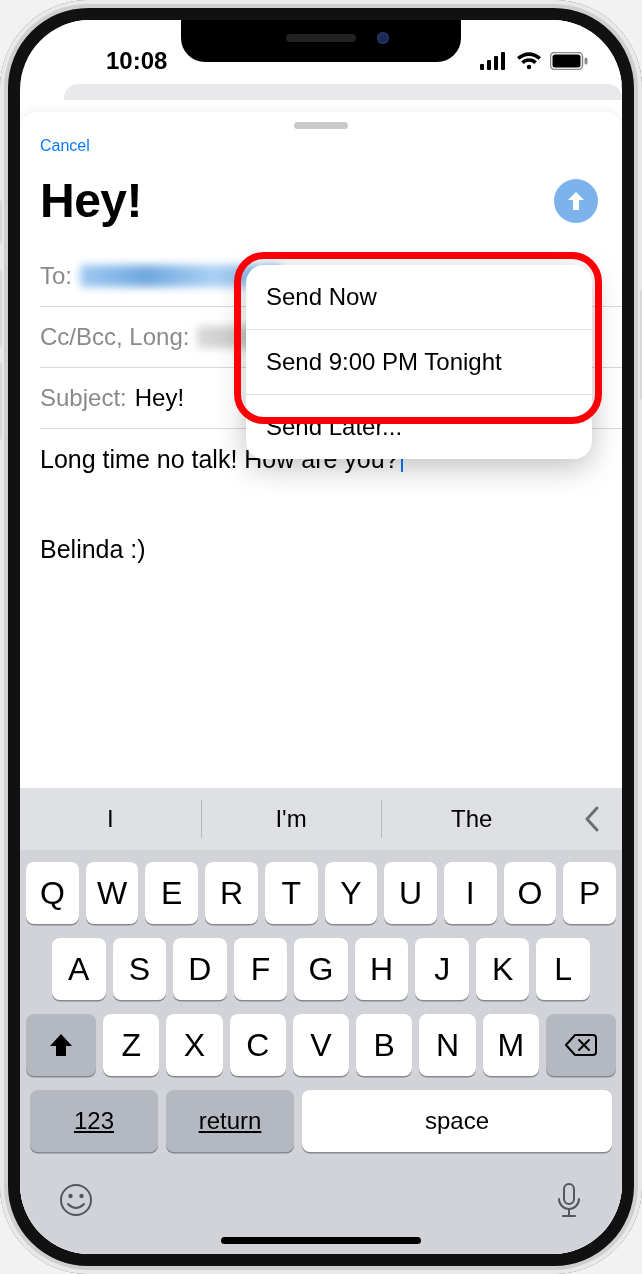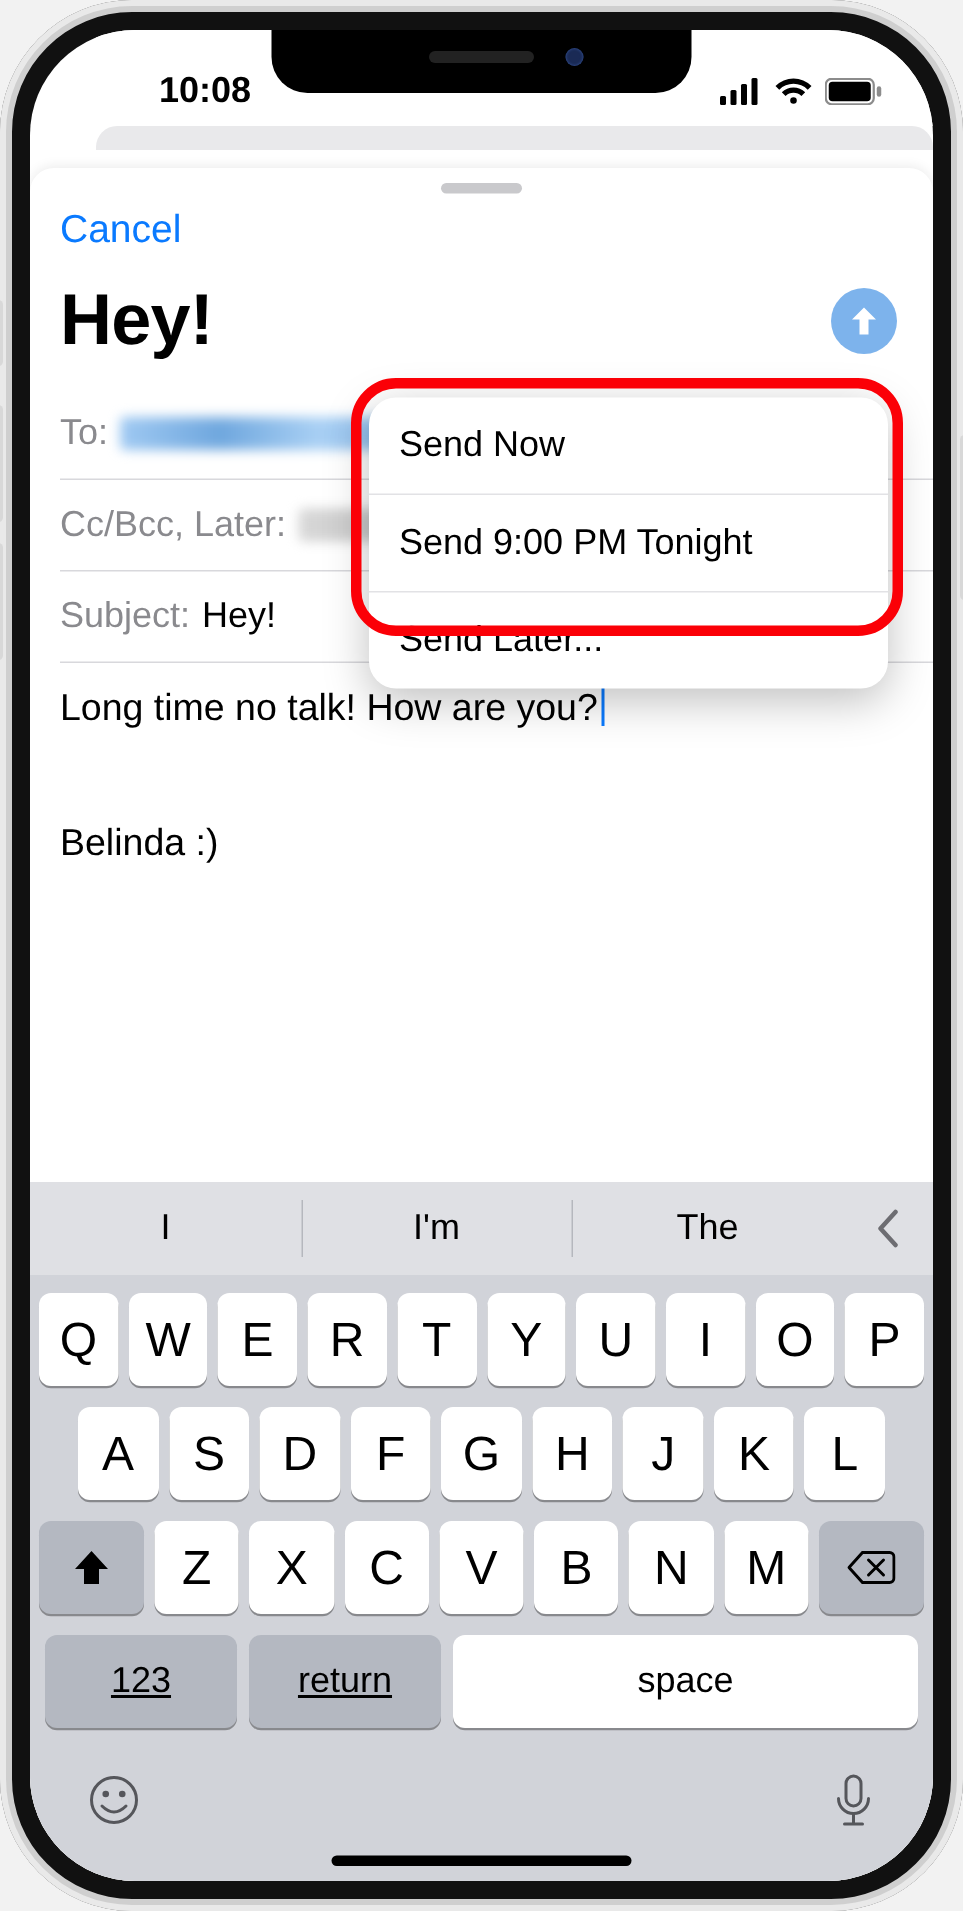--- a/index.html
+++ b/index.html
@@ -56,21 +56,21 @@
     background:#e9e9eb; height:16px; border-top-left-radius:14px;border-top-right-radius:14px;
   }
   .sheet {
     position:absolute; top:92px; left:0; right:0; bottom:0;
     background:#fff; border-top-left-radius:16px; border-top-right-radius:16px;
     box-shadow: 0 -1px 8px rgba(0,0,0,0.08);
   }
   .grabber { width:54px; height:7px; background:#c9c9cc; border-radius:4px; margin:10px auto 2px; }
 
   .nav-row { display:flex; align-items:center; padding: 6px 20px 8px; }
-  .cancel { color:#0a7aff; font-size:26px; font-weight:400; }
+  .cancel { color:#0a7aff; font-size:16px; font-weight:400; }
 
   .title-row { display:flex; align-items:center; justify-content:space-between; padding: 10px 24px 18px 20px; }
   .title-row h1 { font-size:48px; font-weight:700; letter-spacing:-0.5px; }
   .send-btn { width:44px; height:44px; border-radius:50%; background:#7db3ec; display:flex; align-items:center; justify-content:center; }
   .send-btn svg { display:block; }
 
   .fields { padding: 0 0 0 20px; }
   .field-row { display:flex; align-items:center; border-bottom:1px solid #d8d8dc; padding:16px 20px 16px 0; font-size:24px; color:#000; }
   .field-label { color:#8a8a8e; margin-right:8px; }
   .redact { display:inline-block; height:22px; border-radius:3px; filter: blur(4px); }
@@ -179,21 +179,21 @@
             </svg>
         </div>
       </div>
 
       <div class="fields">
         <div class="field-row">
           <span class="field-label">To:</span>
           <span class="redact blue"></span>
         </div>
         <div class="field-row">
-          <span class="field-label">Cc/Bcc, Later:</span>
+          <span class="field-label">Cc/Bcc, Long:</span>
           <span class="redact gray"></span>
         </div>
         <div class="field-row">
           <span class="field-label">Subject:</span>
           <span>Hey!</span>
         </div>
       </div>
 
       <div class="body-area">
         <span>Long time no talk! How are you?</span><span class="cursor"></span>

